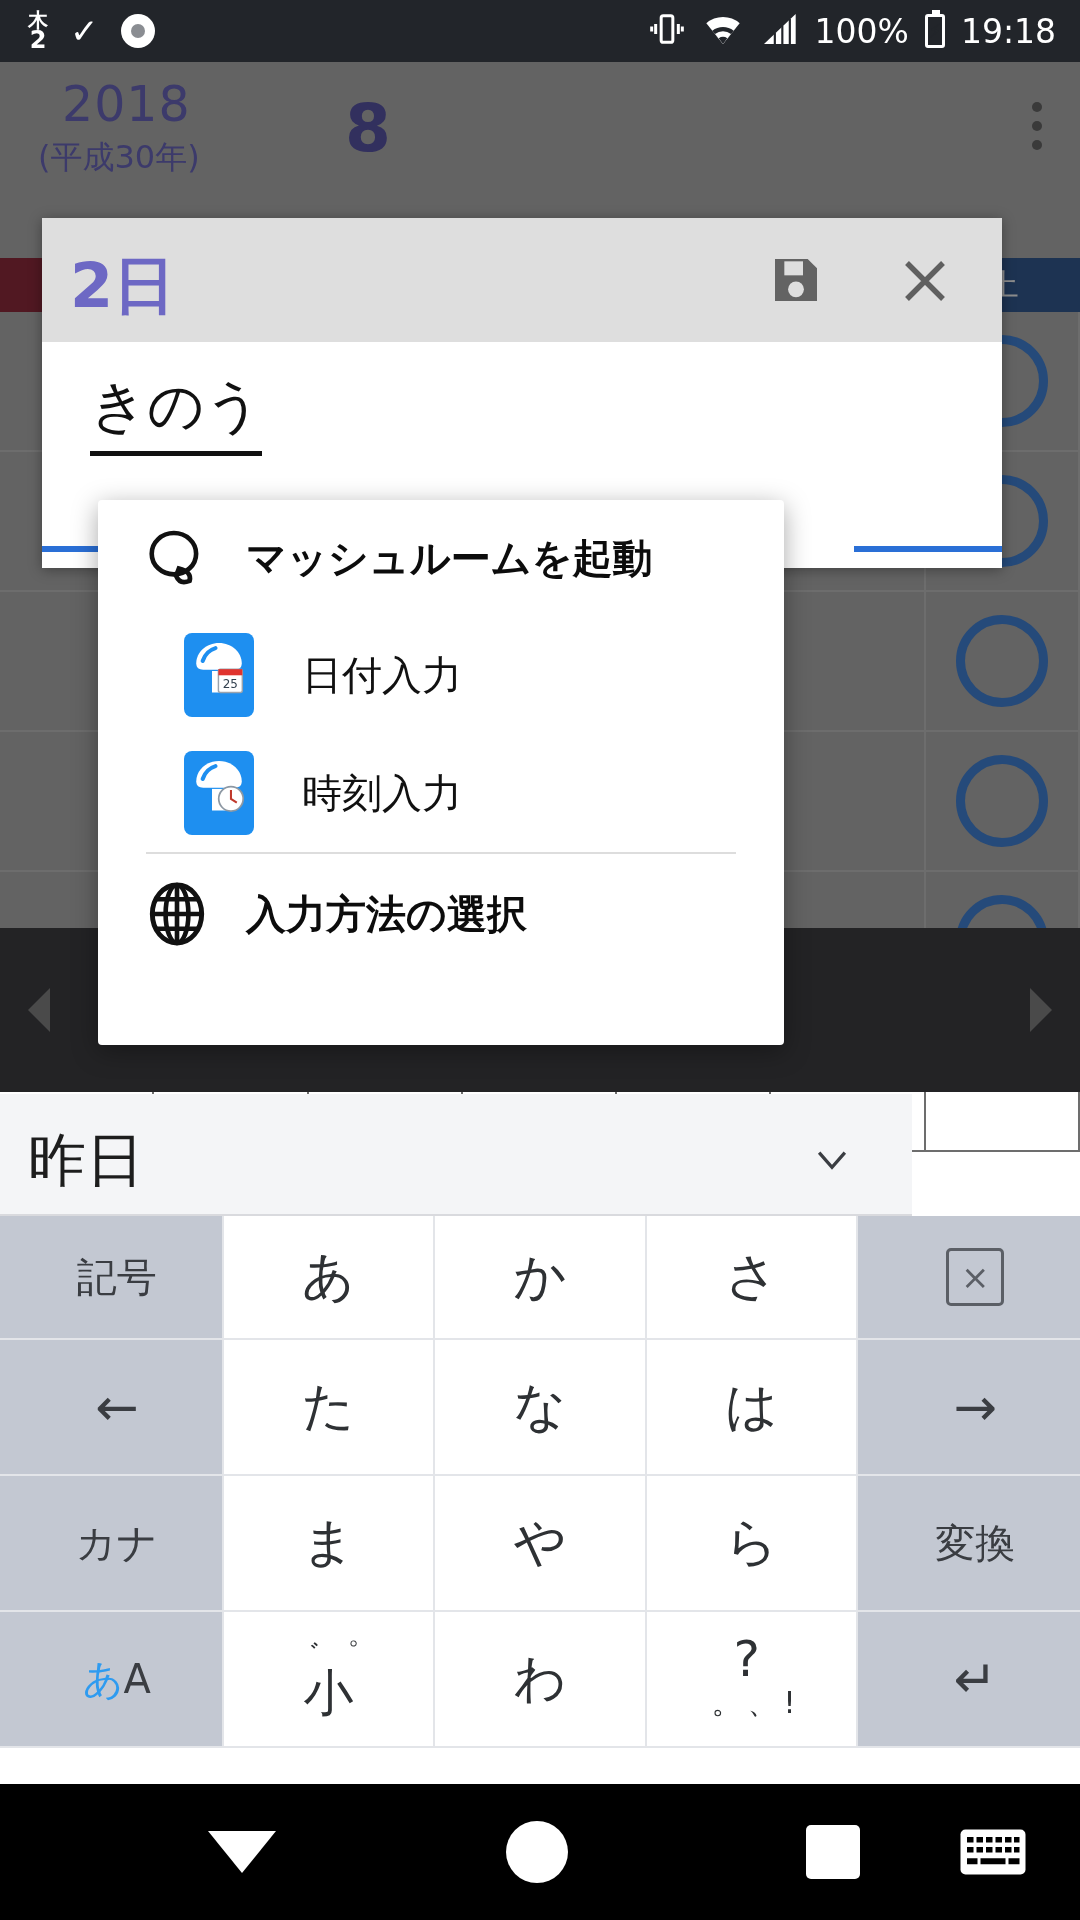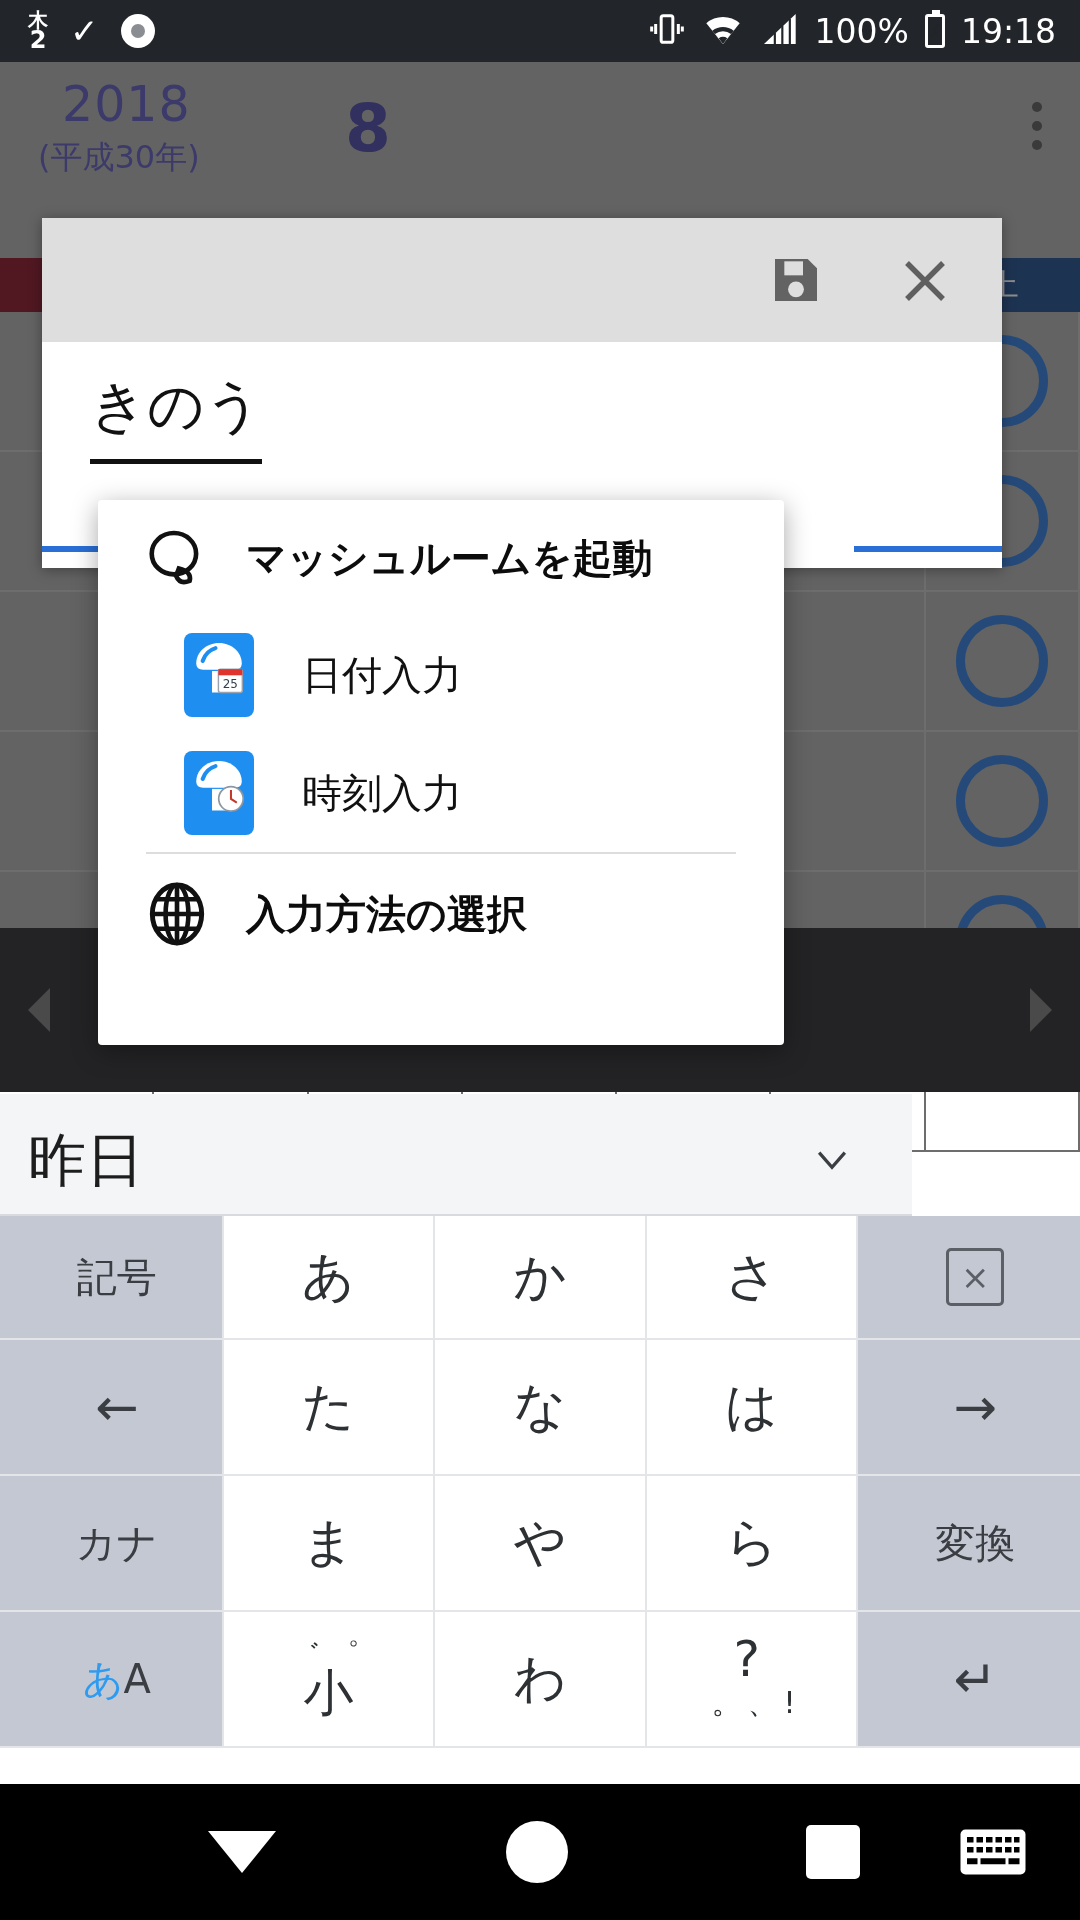--- a/index.html
+++ b/index.html
@@ -59,21 +59,21 @@
 
   
   .dlg { position:absolute; left:42px; top:218px; width:960px; height:350px; background:#fff;
          box-shadow:0 2px 12px rgba(0,0,0,.35); }
   .dlg-head { height:124px; background:#dedede; position:relative; }
   .dlg-day { position:absolute; left:28px; top:26px; color:#6d68c4; font-size:62px; font-weight:700; }
   .dlg-save { position:absolute; right:178px; top:34px; width:56px; height:56px; }
   .dlg-close { position:absolute; right:50px; top:36px; width:54px; height:54px; }
   .dlg-body { position:relative; height:226px; background:#fff; }
   .dlg-text { position:absolute; left:48px; top:30px; font-size:56px; color:#111;
-              border-bottom:5px solid #111; padding-bottom:20px; line-height:1.2; }
+              border-bottom:5px solid #111; padding-bottom:12px; line-height:1.2; }
   .dlg-blueline { position:absolute; bottom:16px; left:0; width:960px; height:6px; }
   .dlg-blueline span { position:absolute; height:6px; background:#2a6fd6; top:0; }
 
   
   .sugg-strip { position:absolute; top:1094px; left:0; width:912px; height:122px; background:#f4f5f7;
                 border-bottom:2px solid #d9dade; }
   .sugg-word { position:absolute; left:28px; top:28px; font-size:58px; color:#1d1d1d; }
   .sugg-chev { position:absolute; right:58px; top:44px; width:44px;height:44px; }
 
   
@@ -201,20 +201,21 @@
       </div>
 
     <div class="blackband">
       <div class="bb-arrow bb-left"></div>
       <div class="bb-arrow bb-right"></div>
     </div>
   </div>
 
   <div class="dlg">
     <div class="dlg-head">
+      <div class="dlg-day">2日</div>
       <div class="dlg-save">
         <svg viewBox="0 0 24 24" width="56" height="56">
           <path d="M3 3h14l4 4v14H3V3z" fill="#636363"></path>
           <rect x="7" y="4" width="8" height="6" fill="#dedede"></rect>
           <circle cx="12" cy="16" r="3.4" fill="#dedede"></circle>
         </svg>
       </div>
       <div class="dlg-close">
         <svg viewBox="0 0 24 24" width="54" height="54">
           <path d="M4 4 L20 20 M20 4 L4 20" stroke="#5f5f5f" stroke-width="2.4" fill="none"></path>

